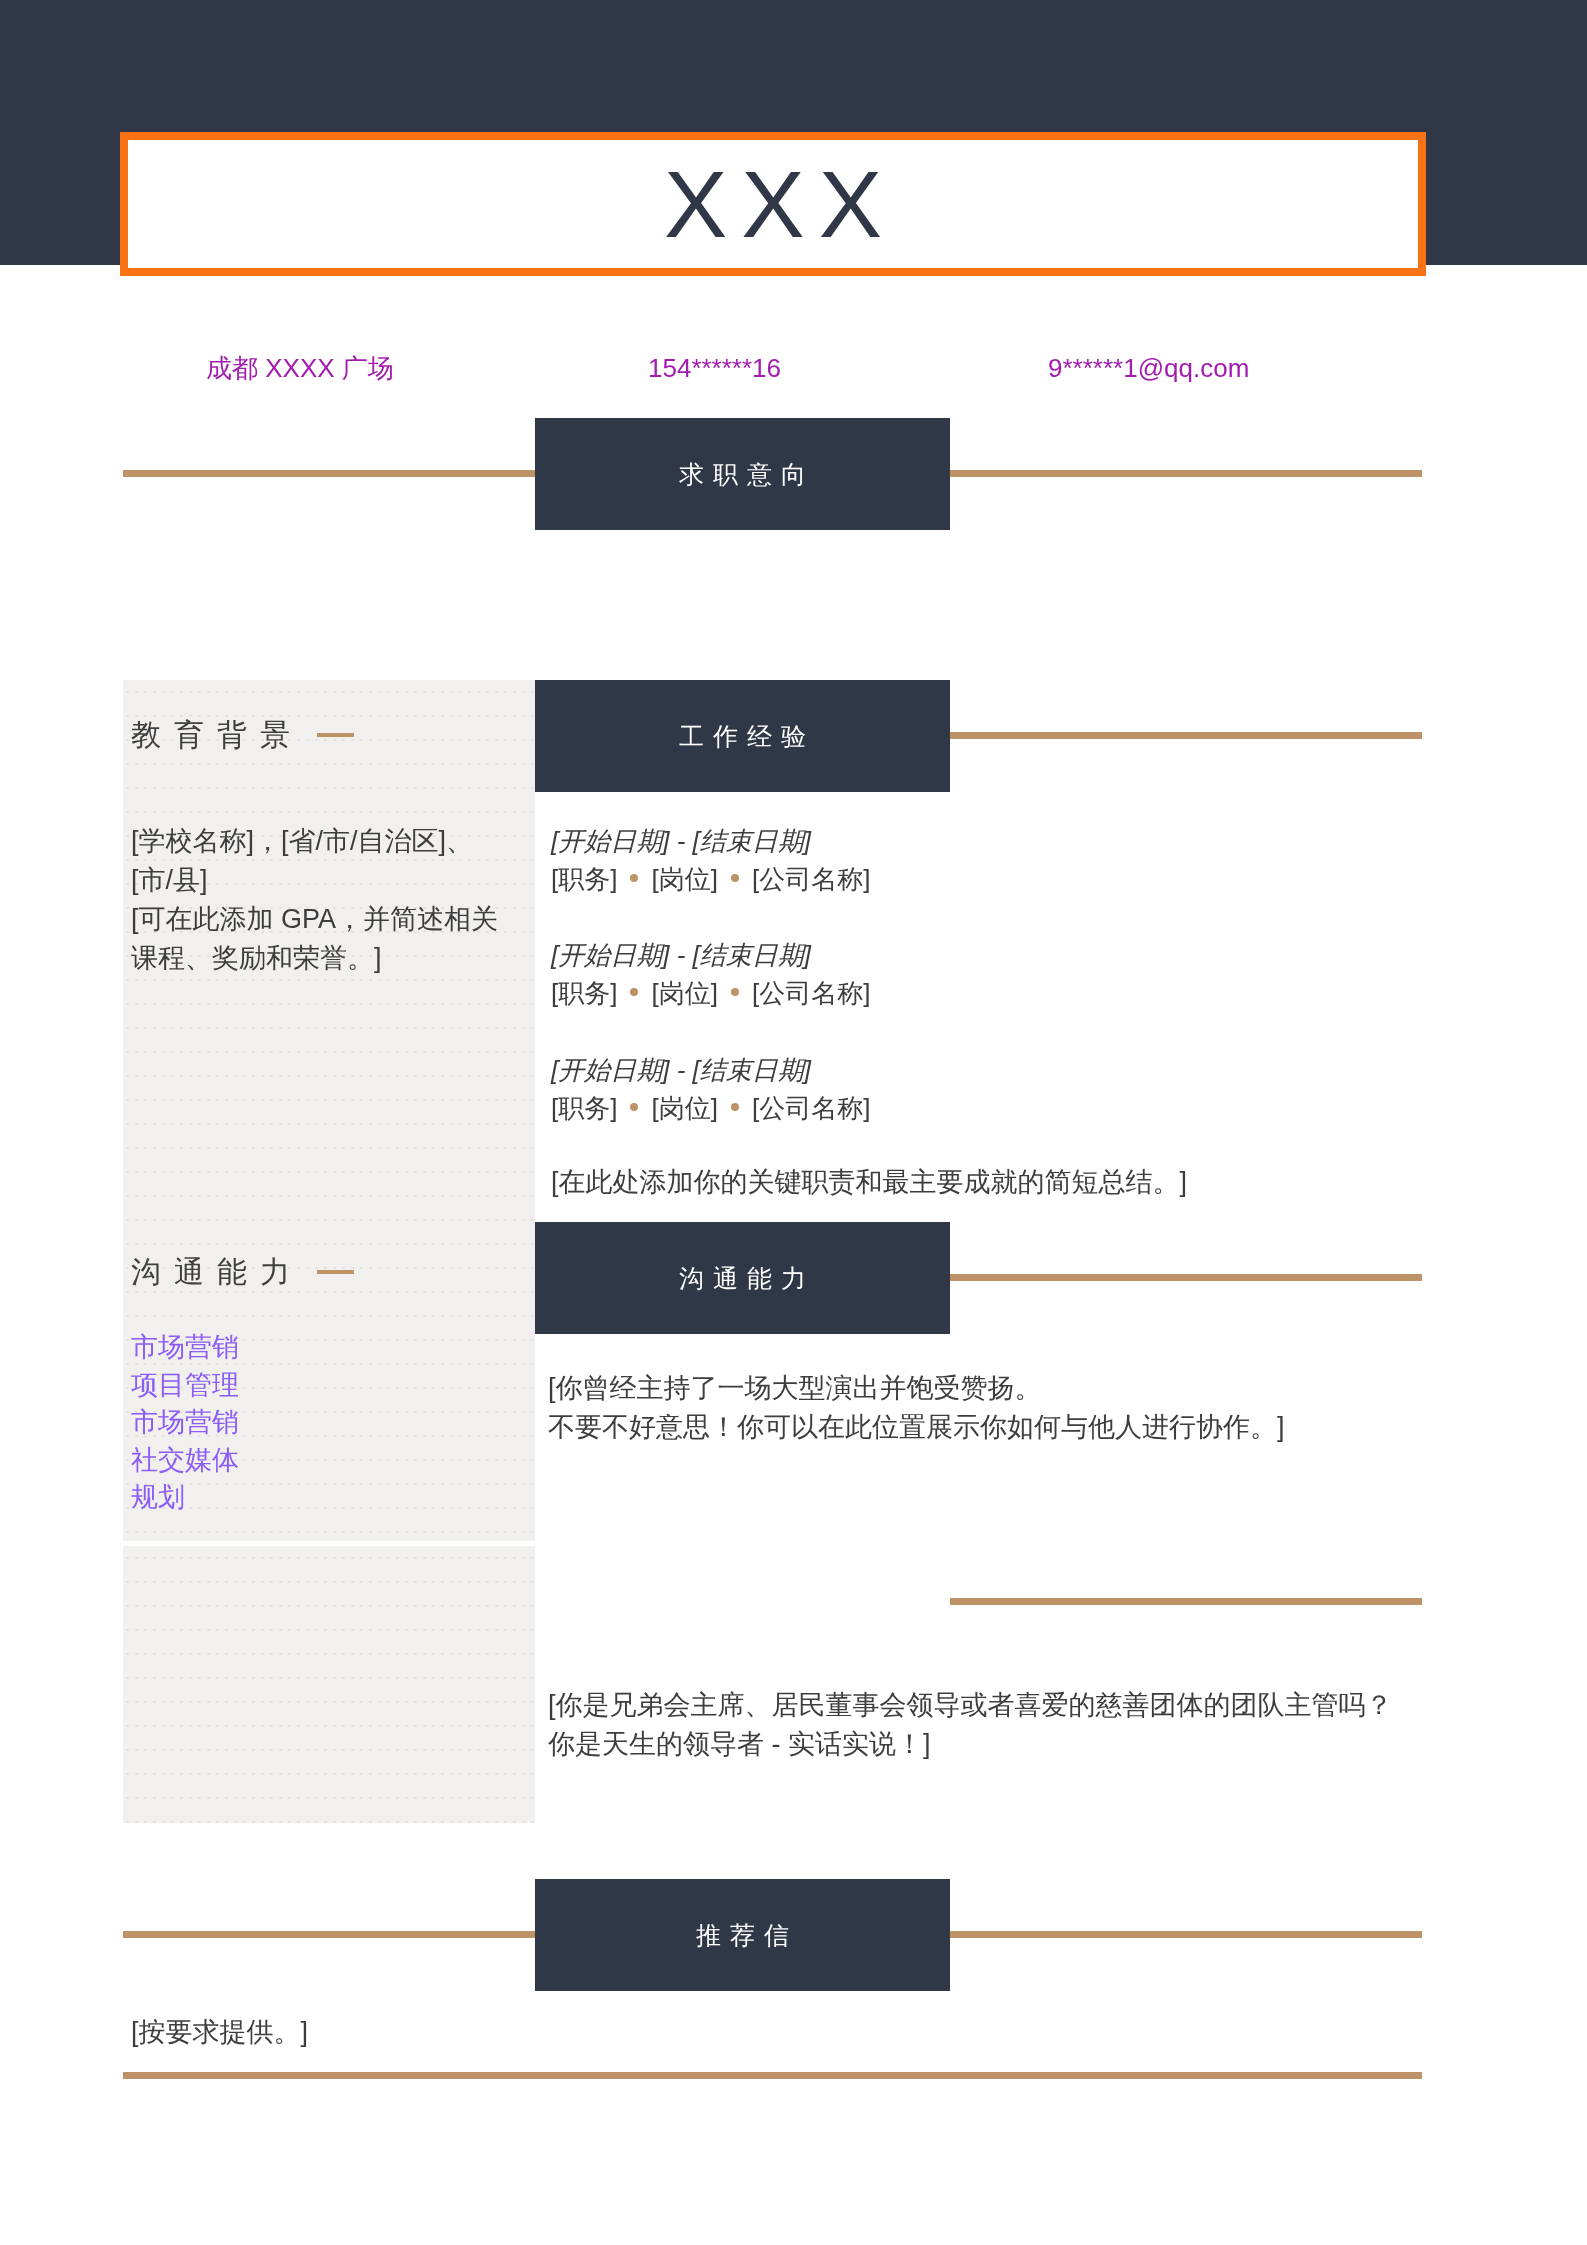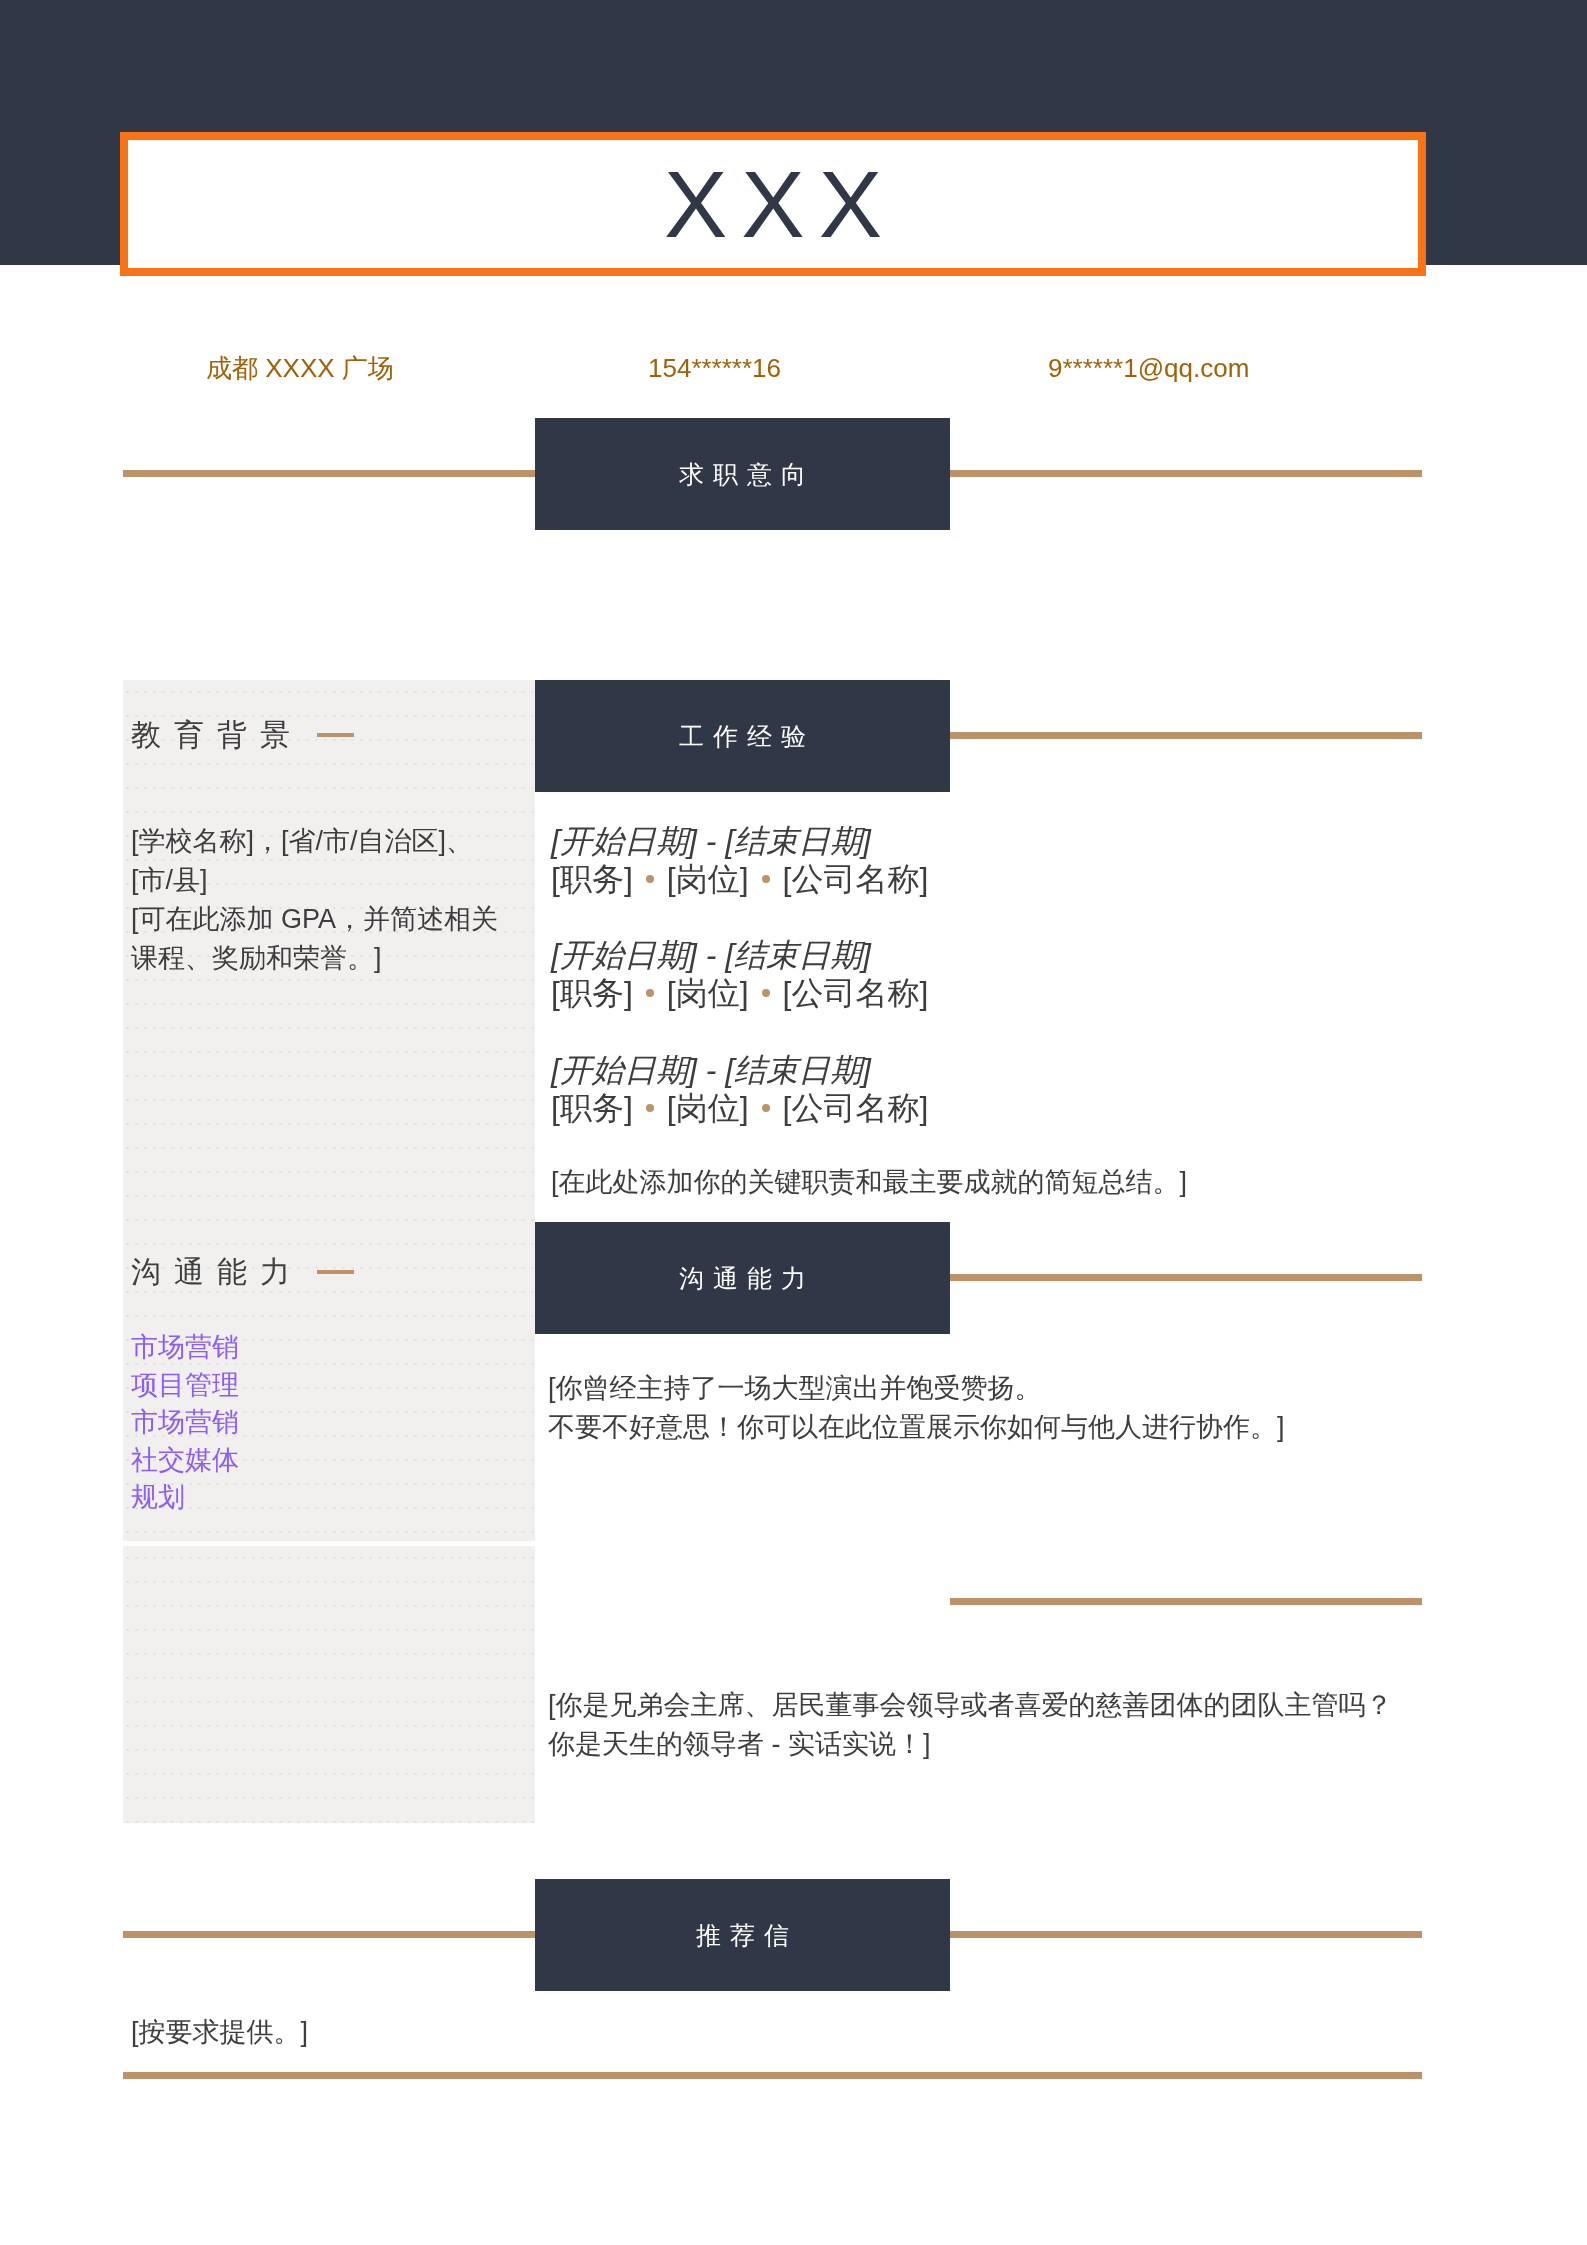--- a/index.html
+++ b/index.html
@@ -31,21 +31,21 @@
     font-size: 95px;
     letter-spacing: 14px;
     padding-left: 14px;
     color: #303847;
     white-space: nowrap;
   }
   
   .contact-item {
     position: absolute; top: 352px;
     font-size: 26px; line-height: 32px;
-    color: #a16207; white-space: nowrap;
+    color: #a21caf; white-space: nowrap;
   }
   .contact-address { left: 206px; }
   .contact-phone   { left: 648px; }
   .contact-email   { left: 1048px; }
 
   
   .rule {
     position: absolute; height: 7px;
     background: #bd9266;
   }
@@ -88,21 +88,21 @@
     font-size: 27px; line-height: 39px;
     color: #3d3d3d; white-space: pre-line;
   }
   .skills-list {
     position: absolute; left: 131px; top: 1329px;
     font-size: 27px; line-height: 37.5px; color: #8b5cf6;
   }
   
   .entry {
     position: absolute; left: 551px;
-    font-size: 32px; line-height: 38px; color: #3d3d3d;
+    font-size: 26px; line-height: 38px; color: #3d3d3d;
     white-space: nowrap;
   }
   .entry-dates { font-style: italic; }
   .dot {
     display: inline-block; width: 8px; height: 8px;
     border-radius: 50%; background: #bd9266;
     margin: 0 13px; vertical-align: middle;
     position: relative; top: -3px;
   }
   .entry-1 { top: 822px; }

